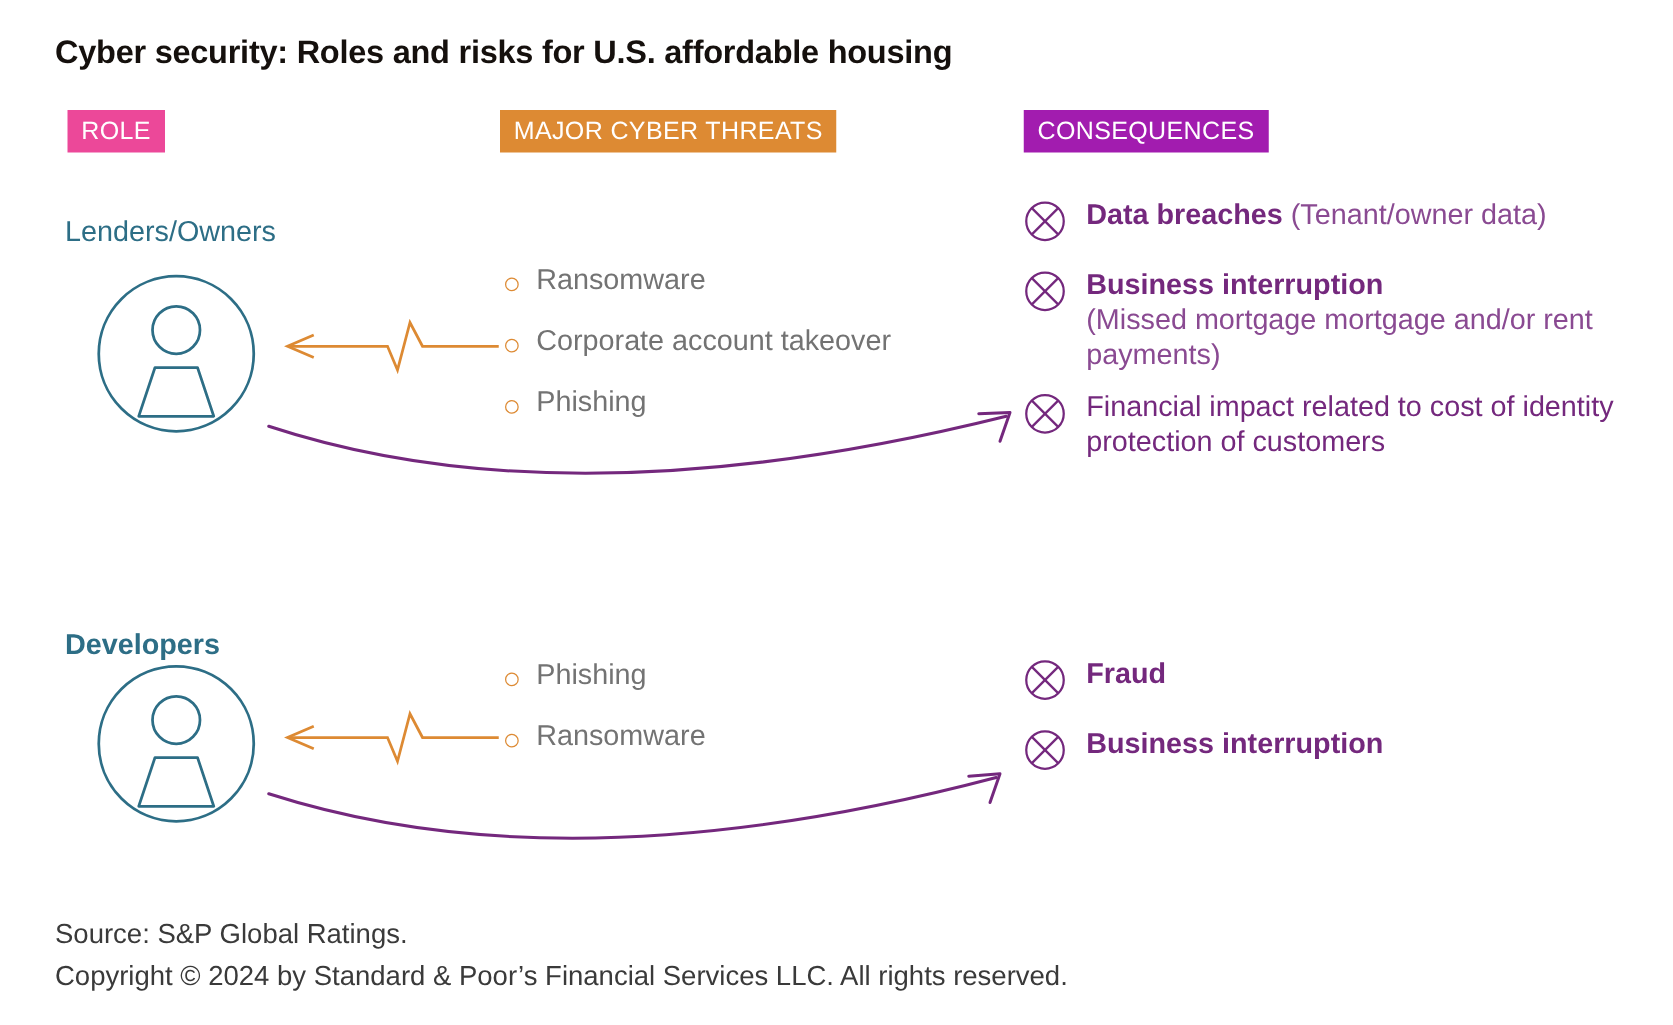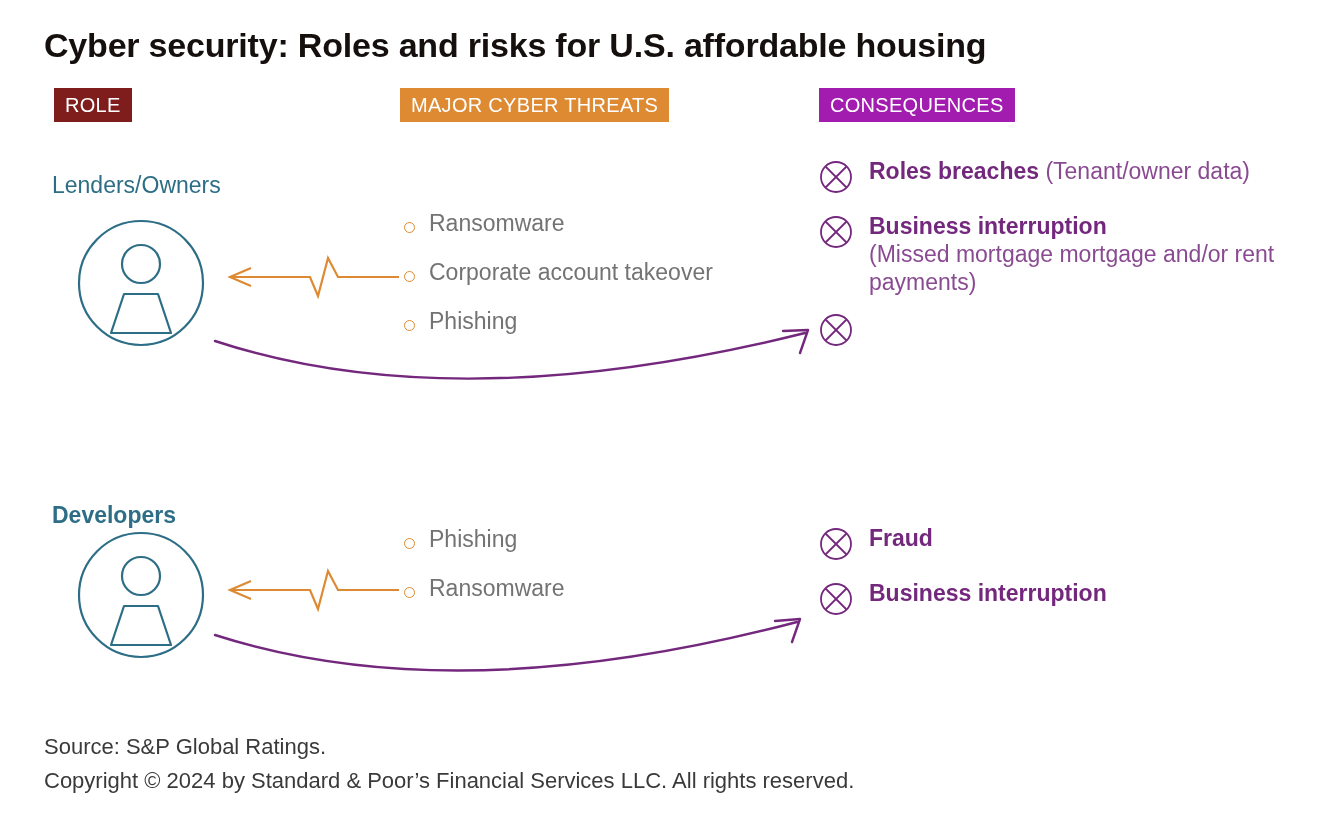--- a/index.html
+++ b/index.html
@@ -17,21 +17,21 @@
     height: 820px;
     background: #ffffff;
     overflow: hidden;
   }
 
   
   #title {
     position: absolute;
     left: 44px;
     top: 26px;
-    font-size: 34px;
+    font-size: 26px;
     font-weight: bold;
     color: #15100d;
     letter-spacing: -0.2px;
     white-space: nowrap;
   }
 
   
   .col-badge {
     position: absolute;
     height: 34px;
@@ -149,21 +149,21 @@
   }
   .footer-line { white-space: nowrap; }
 </style>
 </head>
 <body>
 
 <div id="canvas">
 
   <div id="title">Cyber security: Roles and risks for U.S. affordable housing</div>
 
-  <div class="col-badge" id="badge-role" style="background: #7f1d1d;">ROLE</div>
+  <div class="col-badge" id="badge-role" style="background: #ec4899;">ROLE</div>
   <div class="col-badge" id="badge-threats" style="background: rgb(221, 138, 51);">MAJOR CYBER THREATS</div>
   <div class="col-badge" id="badge-consequences" style="background: #a21caf;">CONSEQUENCES</div>
 
   <div class="row" id="row-1">
 
     <div class="role-label">Lenders/Owners</div>
 
     <div class="role-icon">
       <svg width="130" height="130" viewBox="0 0 130 130">
         <circle cx="65" cy="65" r="62" fill="none" stroke="#2d6e86" stroke-width="2.2"></circle>
@@ -190,21 +190,21 @@
     <ul class="cons-list">
       <li class="cons-item">
         <span class="cons-icon">
           <svg width="34" height="34" viewBox="0 0 34 34">
             <circle cx="17" cy="17" r="15" fill="none" stroke="#74287d" stroke-width="1.8"></circle>
             <line x1="6.5" y1="6.5" x2="27.5" y2="27.5" stroke="#74287d" stroke-width="1.8"></line>
             <line x1="27.5" y1="6.5" x2="6.5" y2="27.5" stroke="#74287d" stroke-width="1.8"></line>
           </svg>
         </span>
         <span class="cons-text">
-          <span class="cons-main">Roles breaches</span>
+          <span class="cons-main">Data breaches</span>
           <span class="cons-sub">(Tenant/owner data)</span>
         </span>
       </li>
 
       <li class="cons-item">
         <span class="cons-icon">
           <svg width="34" height="34" viewBox="0 0 34 34">
             <circle cx="17" cy="17" r="15" fill="none" stroke="#74287d" stroke-width="1.8"></circle>
             <line x1="6.5" y1="6.5" x2="27.5" y2="27.5" stroke="#74287d" stroke-width="1.8"></line>
             <line x1="27.5" y1="6.5" x2="6.5" y2="27.5" stroke="#74287d" stroke-width="1.8"></line>
@@ -216,20 +216,23 @@
         </span>
       </li>
 
       <li class="cons-item">
         <span class="cons-icon">
           <svg width="34" height="34" viewBox="0 0 34 34">
             <circle cx="17" cy="17" r="15" fill="none" stroke="#74287d" stroke-width="1.8"></circle>
             <line x1="6.5" y1="6.5" x2="27.5" y2="27.5" stroke="#74287d" stroke-width="1.8"></line>
             <line x1="27.5" y1="6.5" x2="6.5" y2="27.5" stroke="#74287d" stroke-width="1.8"></line>
           </svg>
+        </span>
+        <span class="cons-text">
+          <span class="cons-main regular">Financial impact related to cost of identity protection of customers</span>
         </span>
       </li>
     </ul>
   </div>
 
   <div class="row" id="row-2">
 
     <div class="role-label">Developers</div>
 
     <div class="role-icon">

